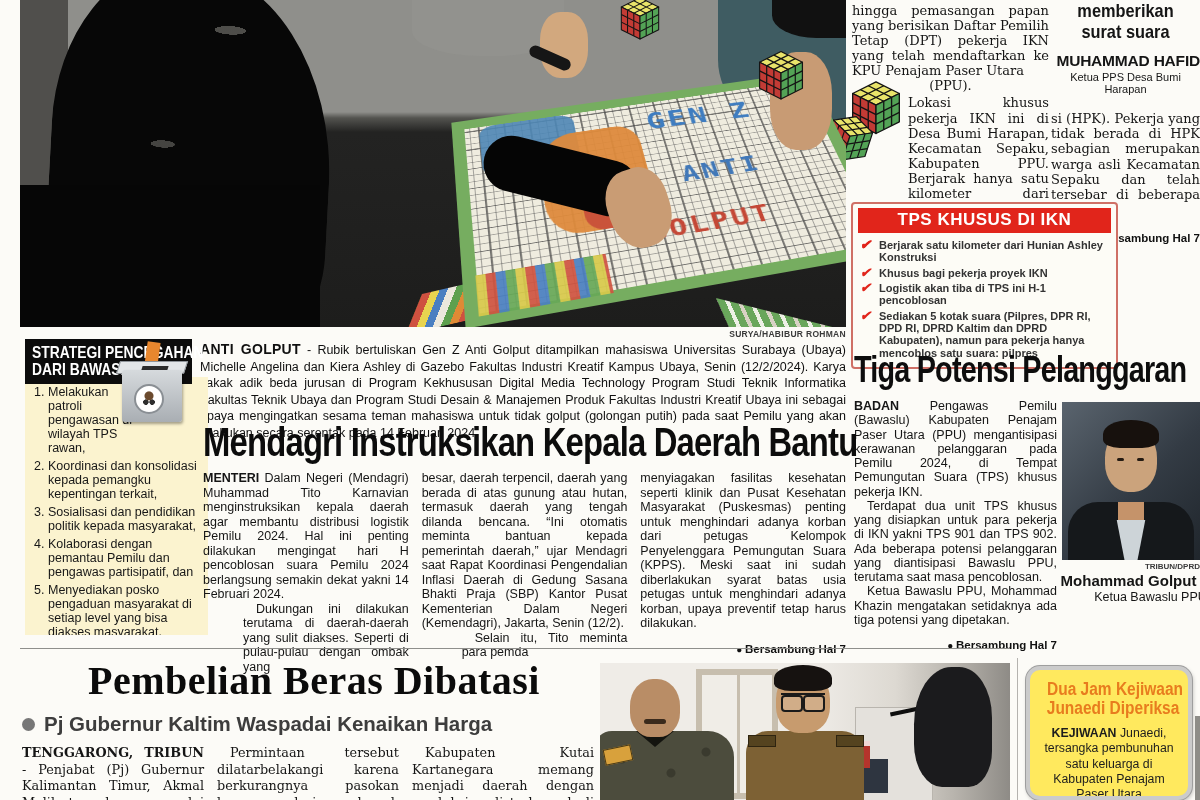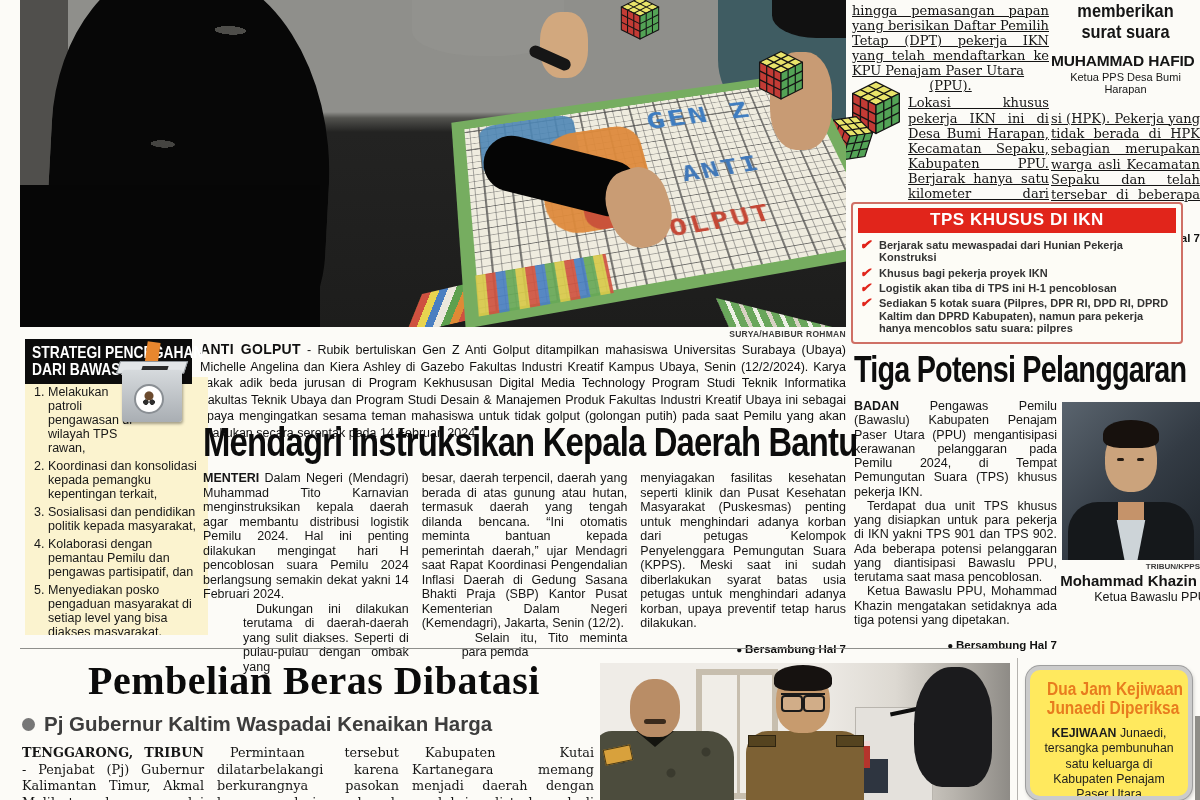--- a/index.html
+++ b/index.html
@@ -1,19 +1,19 @@
 <!DOCTYPE html>
 <html><head>
 <meta charset="utf-8">
 <style>
   html,body{margin:0;padding:0;background:#e9e7e2;}
   .page{position:relative;width:1200px;height:800px;background:#fcfbf7;overflow:hidden;
         font-family:"Liberation Sans",sans-serif;color:#151515;margin:0 auto;}
   .abs{position:absolute;}
-  .serif{font-family:"DejaVu Serif",serif;text-decoration:underline;}
+  .serif{font-family:"DejaVu Serif",serif;}
   .just{text-align:justify;}
   .cond{display:inline-block;transform:scaleX(.8);transform-origin:0 50%;white-space:nowrap;}
   .condc{display:inline-block;transform:scaleX(.86);transform-origin:50% 50%;white-space:nowrap;}
 
   
   .photo-main{left:20px;top:0;width:826px;height:327px;overflow:hidden;
     background:linear-gradient(180deg,#8f8f8b 0 112px,#53534f 118px,#232322 132px,#1d1d1c 100%);}
   .pm-panel{left:0;top:0;width:48px;height:300px;background:#504f4c;}
   .pm-floor{left:0;bottom:0;width:190px;height:95px;background:linear-gradient(70deg,#b3afa6 55%,rgba(0,0,0,0) 56%);}
   .pm-shoe{left:78px;bottom:10px;width:58px;height:20px;background:#d9d6cf;border-radius:10px;transform:rotate(-18deg);}
@@ -76,29 +76,29 @@
   .ballot .logo{position:absolute;left:18px;bottom:12px;width:30px;height:30px;border-radius:50%;background:#fff;border:2px solid #8a8f94;box-sizing:border-box;
     background-image:radial-gradient(circle at 50% 38%,#6b4a2e 0 4px,rgba(0,0,0,0) 5px),radial-gradient(circle at 38% 62%,#2e2e2e 0 2.5px,rgba(0,0,0,0) 3px),radial-gradient(circle at 62% 62%,#2e2e2e 0 2.5px,rgba(0,0,0,0) 3px);}
 
   
   .tr1{left:852px;top:3px;width:197px;font-size:13px;line-height:1.16;color:#141414;}
   .tr1 .ppu{text-align:center;}
   .tr-cube-wrap{left:843px;top:80px;width:64px;height:96px;z-index:2;}
   .float-cubes{float:left;width:56px;height:92px;}
   .tr2{left:1051px;top:0;width:149px;}
   .pullquote{font-size:19px;font-weight:700;line-height:1.12;text-align:center;}
-  .pq-name{font-size:15.5px;font-weight:700;text-align:left;margin-top:9px;letter-spacing:-.2px;}
+  .pq-name{font-size:15.5px;font-weight:700;text-align:right;margin-top:9px;letter-spacing:-.2px;}
   .pq-role{font-size:11px;text-align:center;margin-top:1px;}
   .tr2 .body{margin-top:16px;font-size:13px;line-height:1.18;}
   .bersambung{font-size:11.5px;font-weight:700;text-align:right;color:#111;}
   .bersambung::before{content:"● ";font-size:10px;}
   .tr2 .bersambung{margin-top:14px;}
 
   
-  .tps{left:851px;top:202px;width:332px;background:#fdfcf6;border:2px solid #cf7066;border-radius:4px;box-sizing:border-box;padding:4px 5px 5px;}
+  .tps{left:851px;top:202px;width:267px;background:#fdfcf6;border:2px solid #cf7066;border-radius:4px;box-sizing:border-box;padding:4px 5px 5px;}
   .tps-h{background:#e1251b;color:#fff;text-align:center;font-size:17px;font-weight:700;padding:2px 0 3px;letter-spacing:.5px;}
   .tps-list{margin:6px 2px 0;padding:0;list-style:none;font-size:11px;font-weight:700;color:#333;line-height:1.12;}
   .tps-list li{position:relative;padding-left:19px;margin-bottom:3px;}
   .tps-list .chk{position:absolute;left:0;top:-1px;color:#e1251b;font-size:13px;font-style:italic;}
 
   
   .tiga-h{left:854px;top:349px;font-size:36px;font-weight:700;letter-spacing:-1px;color:#0d0d0d;}
   .tiga-body{left:854px;top:399px;width:203px;font-size:12.5px;line-height:1.14;}
   .tiga-body p{margin:0;}
   .tiga-body .ind{text-indent:13px;}
@@ -271,21 +271,21 @@
     <div class="pq-name">MUHAMMAD HAFID</div>
     <div class="pq-role">Ketua PPS Desa Bumi Harapan</div>
     <p class="body serif just">si (HPK). Pekerja yang tidak berada di HPK sebagian merupakan warga asli Kecamatan Sepaku dan telah tersebar di beberapa TPS lain.</p>
     <div class="bersambung">Bersambung Hal 7</div>
   </div>
 
   <div class="abs tps">
     <div class="tps-h">TPS KHUSUS  DI IKN</div>
     <ul class="tps-list">
       <li><span class="chk">✔</span></li>
-      <li><span class="chk">✔</span><span>Berjarak satu mewaspadai dari Hunian Pekerja Konstruksi</span></li>
+      <li><span class="chk">✔</span><span>Berjarak satu kilometer dari Hunian Ashley Konstruksi</span></li>
       <li><span class="chk">✔</span><span>Khusus bagi pekerja proyek IKN</span></li>
       <li><span class="chk">✔</span><span>Logistik  akan tiba di TPS ini H-1 pencoblosan</span></li>
       <li><span class="chk">✔</span><span>Sediakan 5 kotak suara (Pilpres, DPR RI, DPD RI, DPRD Kaltim dan DPRD Kabupaten), namun para pekerja hanya mencoblos satu suara: pilpres</span></li>
     </ul>
   </div>
 
   <div class="abs tiga-h"><span class="cond">Tiga Potensi Pelanggaran</span></div>
   <div class="abs tiga-body just">
     <p><span class="lead-b">BADAN</span><span> Pengawas Pemilu (Bawaslu) Kabupaten Penajam Paser Utara (PPU) mengantisipasi kerawanan pelanggaran pada Pemilu 2024, di Tempat Pemungutan Suara (TPS) khusus pekerja IKN.</span></p>
     <p class="ind">Terdapat dua unit TPS khusus yang disiapkan untuk para pekerja di IKN yakni TPS 901 dan TPS 902. Ada beberapa potensi pelanggaran yang diantisipasi Bawaslu PPU, terutama saat masa pencoblosan.</p>
@@ -294,22 +294,22 @@
   </div>
   <div class="abs khazin">
     <div class="kh-suit"></div>
     <div class="kh-neck"></div>
     <div class="kh-shirt"></div>
     <div class="kh-head"></div>
     <div class="kh-hair"></div>
     <div class="kh-eye" style="left:55px;top:56px"></div>
     <div class="kh-eye" style="left:75px;top:56px"></div>
   </div>
-  <div class="abs khazin-credit">TRIBUN/KPPS</div>
-  <div class="abs kh-name">Mohammad Khazin</div>
+  <div class="abs khazin-credit">TRIBUN/DPRD</div>
+  <div class="abs kh-name">Mohammad Golput</div>
   <div class="abs kh-role">Ketua Bawaslu PPU</div>
 
   <div class="abs mend-h"><span class="cond">Mendagri Instruksikan Kepala Daerah Bantu</span></div>
   <div class="abs mend-cols">
     <div class="col just">
       <p><span class="lead-b">MENTERI</span><span> Dalam Negeri (Mendagri) Muhammad Tito Karnavian menginstruksikan kepala daerah agar membantu distribusi logistik Pemilu 2024. Hal ini penting dilakukan mengingat hari H pencoblosan suara Pemilu 2024 berlangsung semakin dekat yakni 14 Februari 2024.</span></p>
       <p class="ind">Dukungan ini dilakukan terutama di daerah-daerah yang sulit diakses. Seperti di pulau-pulau dengan ombak yang</p>
     </div>
     <div class="col just">
       <p>besar, daerah terpencil, daerah yang berada di atas gunung atau hutan, termasuk daerah yang tengah dilanda bencana. “Ini otomatis meminta bantuan kepada pemerintah daerah,” ujar Mendagri saat Rapat Koordinasi Pengendalian Inflasi Daerah di Gedung Sasana Bhakti Praja (SBP) Kantor Pusat Kementerian Dalam Negeri (Kemendagri), Jakarta, Senin (12/2).</p>

